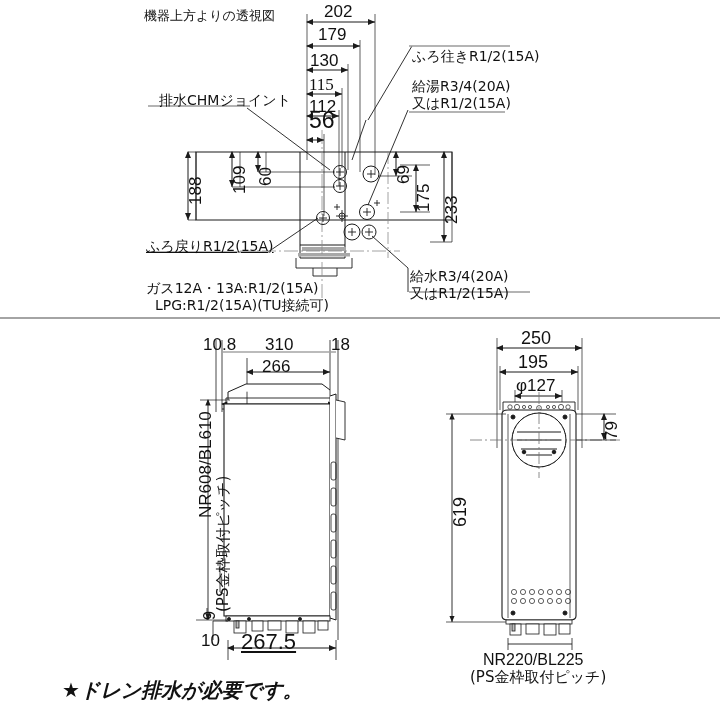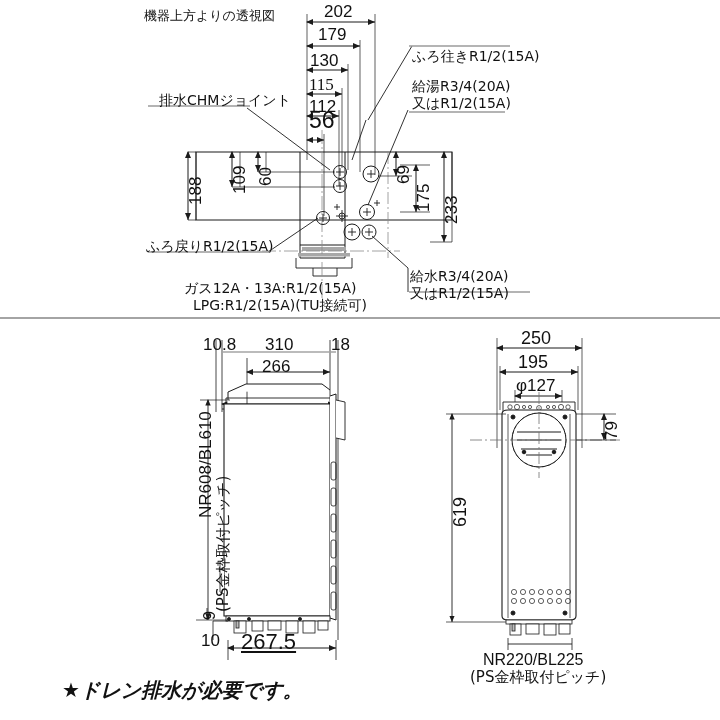--- a/index.html
+++ b/index.html
@@ -319,22 +319,22 @@
 <div class="lbl dim vert" style="left:230px;top:194px;font-size:17px;transform:rotate(-90deg);">109</div>
 <div class="lbl dim vert" style="left:256px;top:186px;font-size:17px;transform:rotate(-90deg);">60</div>
 <div class="lbl dim vert" style="left:394px;top:184px;font-size:17px;transform:rotate(-90deg);">69</div>
 <div class="lbl dim vert" style="left:414px;top:212px;font-size:17px;transform:rotate(-90deg);">175</div>
 <div class="lbl dim vert" style="left:442px;top:224px;font-size:17px;transform:rotate(-90deg);">233</div>
 
 <div class="lbl jp" style="left:140px;top:92px;font-size:14px;margin-left:19px;">排水CHMジョイント</div>
 <div class="lbl jp" style="left:412px;top:32px;font-size:14px;margin-top:16px;">ふろ往きR1/2(15A)</div>
 <div class="lbl jp" style="left:412px;top:78px;font-size:14px;">給湯R3/4(20A)
 又はR1/2(15A)</div>
-<div class="lbl jp" style="left:146px;top:238px;font-size:14px;">ふろ戻りR1/2(15A)</div>
-<div class="lbl jp" style="left:146px;top:280px;font-size:14px;margin-left:38px;">ガス12A・13A:R1/2(15A)
+<div class="lbl jp" style="left:146px;top:238px;font-size:14px;text-decoration:underline;">ふろ戻りR1/2(15A)</div>
+<div class="lbl jp" style="left:146px;top:280px;font-size:14px;">ガス12A・13A:R1/2(15A)
   LPG:R1/2(15A)(TU接続可)</div>
 <div class="lbl jp" style="left:410px;top:268px;font-size:14px;">給水R3/4(20A)
 又はR1/2(15A)</div>
 
 <div class="lbl dim" style="left:203px;top:335px;font-size:17px;">10.8</div>
 <div class="lbl dim" style="left:265px;top:335px;font-size:17px;">310</div>
 <div class="lbl dim" style="left:331px;top:335px;font-size:17px;">18</div>
 <div class="lbl dim" style="left:262px;top:357px;font-size:17px;">266</div>
 <div class="lbl dim" style="left:201px;top:631px;font-size:17px;">10</div>
 <div class="lbl dim" style="left:241px;top:629px;font-size:22px;text-decoration:underline;">267.5</div>

